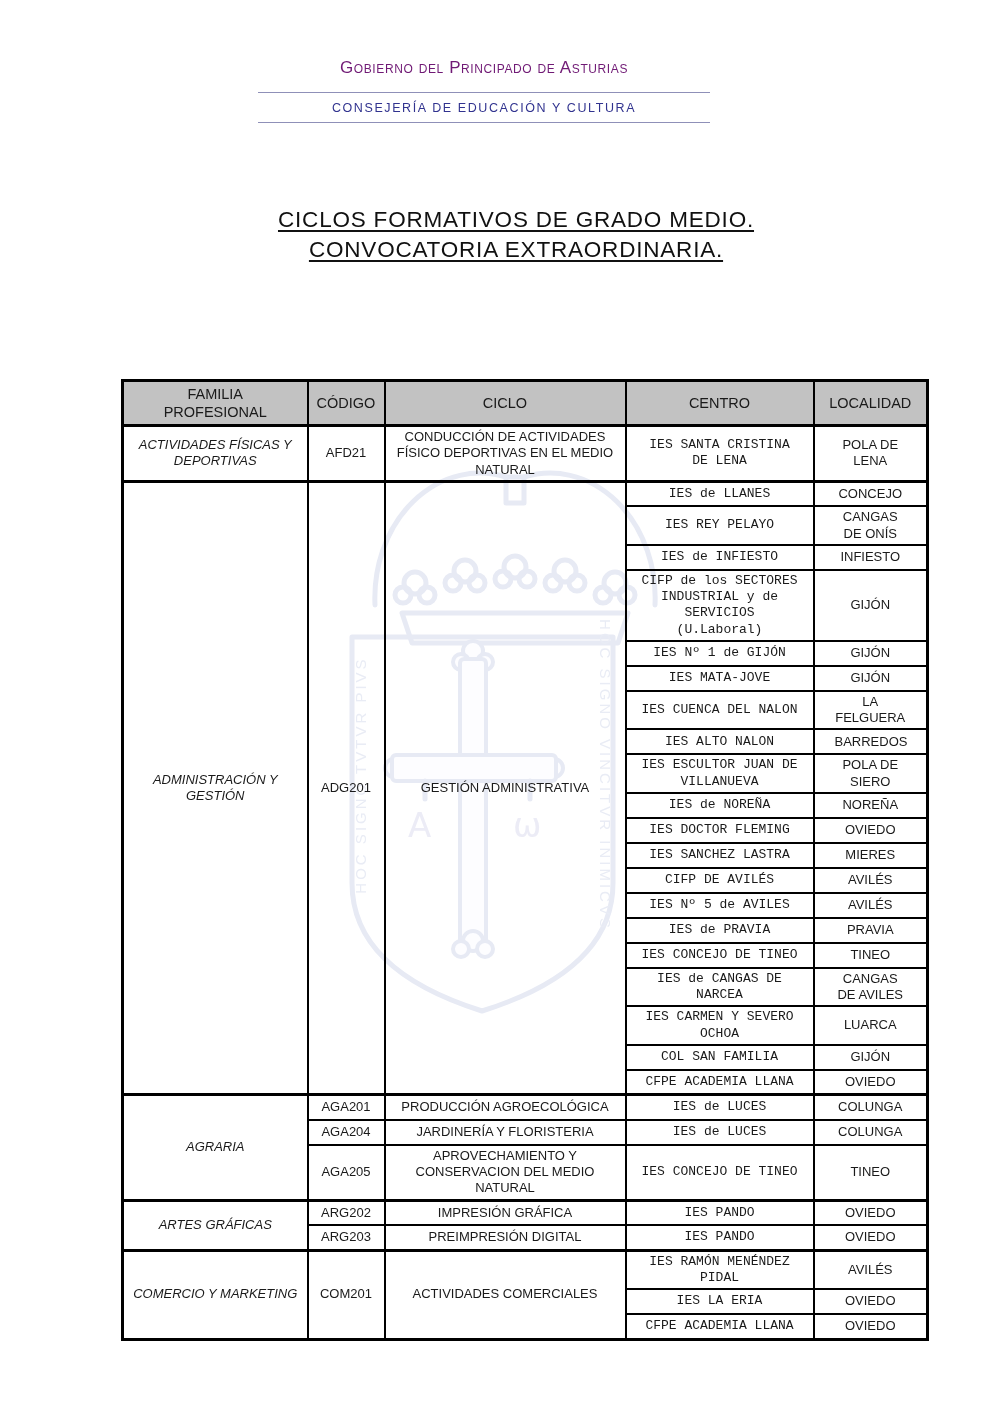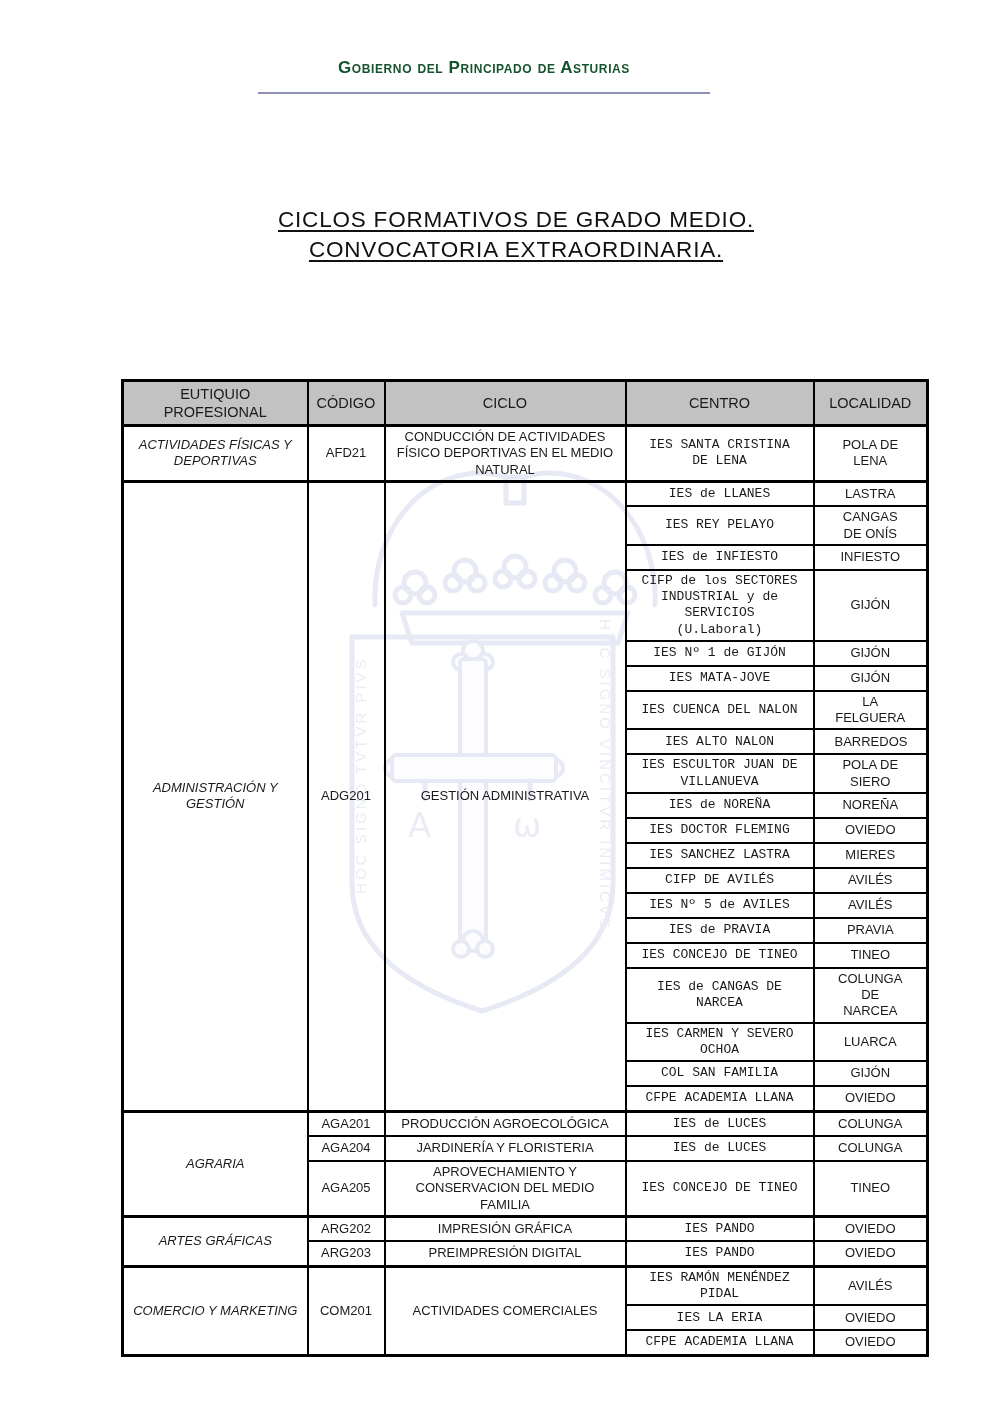--- a/index.html
+++ b/index.html
@@ -4,22 +4,22 @@
 <style>
   html,body{margin:0;padding:0;background:#ffffff;}
   .page{
     position:relative;width:1000px;height:1415px;margin:0 auto;background:#ffffff;
     overflow:hidden;font-family:"Liberation Sans",sans-serif;color:#1a1a1a;
   }
 
   
   .gov-header{position:absolute;top:58px;left:258px;width:452px;text-align:center;}
   .org-name{
-    font-variant:small-caps;font-size:17px;letter-spacing:.6px;color:#14532d;
-    margin:0 0 14px 0;font-weight:700;
+    font-variant:small-caps;font-size:17px;letter-spacing:.6px;color:#701a75;
+    margin:0 0 14px 0;font-weight:400;
   }
   .rule{border:none;border-top:1px solid #8f90b8;margin:0;}
   .dept-name{
     font-size:12.5px;letter-spacing:1.6px;color:#31338f;margin:8px 0 7px 0;font-weight:500;
   }
 
   
   .doc-title{position:absolute;top:205px;left:0;width:1000px;text-align:center;
     font-size:22.5px;letter-spacing:.8px;color:#111;line-height:1.35;padding-left:16px;}
   .doc-title span{display:block;text-decoration:underline;text-decoration-thickness:2px;text-underline-offset:3px;}
@@ -52,20 +52,21 @@
   .programs tr.family-start td{border-top-width:3px;}
 </style>
 </head>
 <body>
 
 <div class="page">
 
   <div class="gov-header">
     <div class="org-name">Gobierno del Principado de Asturias</div>
     <hr class="rule">
+    <div class="dept-name">CONSEJERÍA DE EDUCACIÓN Y CULTURA</div>
     <hr class="rule">
   </div>
 
   <div class="doc-title">
     <span>CICLOS FORMATIVOS DE GRADO MEDIO.</span>
     <span>CONVOCATORIA EXTRAORDINARIA.</span>
   </div>
 
   <svg class="watermark" viewBox="0 0 380 570">
 
@@ -121,42 +122,42 @@
   <table class="programs">
     <colgroup>
       <col class="c0">
         <col class="c1">
         <col class="c2">
         <col class="c3">
         <col class="c4">
     </colgroup>
     <thead>
       <tr>
-          <th>EUTIQUIO
+          <th>FAMILIA
 PROFESIONAL</th>
           <th>CÓDIGO</th>
           <th>CICLO</th>
           <th>CENTRO</th>
           <th>LOCALIDAD</th>
         </tr>
     </thead>
     <tbody>
         <tr class="family-start">
           <td class="col0">ACTIVIDADES FÍSICAS Y DEPORTIVAS</td>
           <td class="col1">AFD21</td>
           <td class="col2">CONDUCCIÓN DE ACTIVIDADES FÍSICO DEPORTIVAS EN EL MEDIO NATURAL</td>
           <td class="col3">IES SANTA CRISTINA DE LENA</td>
           <td class="col4">POLA DE LENA</td>
         </tr>
         <tr class="family-start">
           <td class="col0" rowspan="20">ADMINISTRACIÓN Y GESTIÓN</td>
           <td class="col1" rowspan="20">ADG201</td>
           <td class="col2" rowspan="20">GESTIÓN ADMINISTRATIVA</td>
           <td class="col3">IES de LLANES</td>
-          <td class="col4">LASTRA</td>
+          <td class="col4">CONCEJO</td>
         </tr>
         <tr>
           <td class="col3">IES REY PELAYO</td>
           <td class="col4">CANGAS DE ONÍS</td>
         </tr>
         <tr>
           <td class="col3">IES de INFIESTO</td>
           <td class="col4">INFIESTO</td>
         </tr>
         <tr>
@@ -206,21 +207,21 @@
         <tr>
           <td class="col3">IES de PRAVIA</td>
           <td class="col4">PRAVIA</td>
         </tr>
         <tr>
           <td class="col3">IES CONCEJO DE TINEO</td>
           <td class="col4">TINEO</td>
         </tr>
         <tr>
           <td class="col3">IES de CANGAS DE NARCEA</td>
-          <td class="col4">COLUNGA DE NARCEA</td>
+          <td class="col4">CANGAS DE AVILES</td>
         </tr>
         <tr>
           <td class="col3">IES CARMEN Y SEVERO OCHOA</td>
           <td class="col4">LUARCA</td>
         </tr>
         <tr>
           <td class="col3">COL SAN FAMILIA</td>
           <td class="col4">GIJÓN</td>
         </tr>
         <tr>
@@ -235,21 +236,21 @@
           <td class="col4">COLUNGA</td>
         </tr>
         <tr>
           <td class="col1">AGA204</td>
           <td class="col2">JARDINERÍA Y FLORISTERIA</td>
           <td class="col3">IES de LUCES</td>
           <td class="col4">COLUNGA</td>
         </tr>
         <tr>
           <td class="col1">AGA205</td>
-          <td class="col2">APROVECHAMIENTO Y CONSERVACION DEL MEDIO FAMILIA</td>
+          <td class="col2">APROVECHAMIENTO Y CONSERVACION DEL MEDIO NATURAL</td>
           <td class="col3">IES CONCEJO DE TINEO</td>
           <td class="col4">TINEO</td>
         </tr>
         <tr class="family-start">
           <td class="col0" rowspan="2">ARTES GRÁFICAS</td>
           <td class="col1">ARG202</td>
           <td class="col2">IMPRESIÓN GRÁFICA</td>
           <td class="col3">IES PANDO</td>
           <td class="col4">OVIEDO</td>
         </tr>

